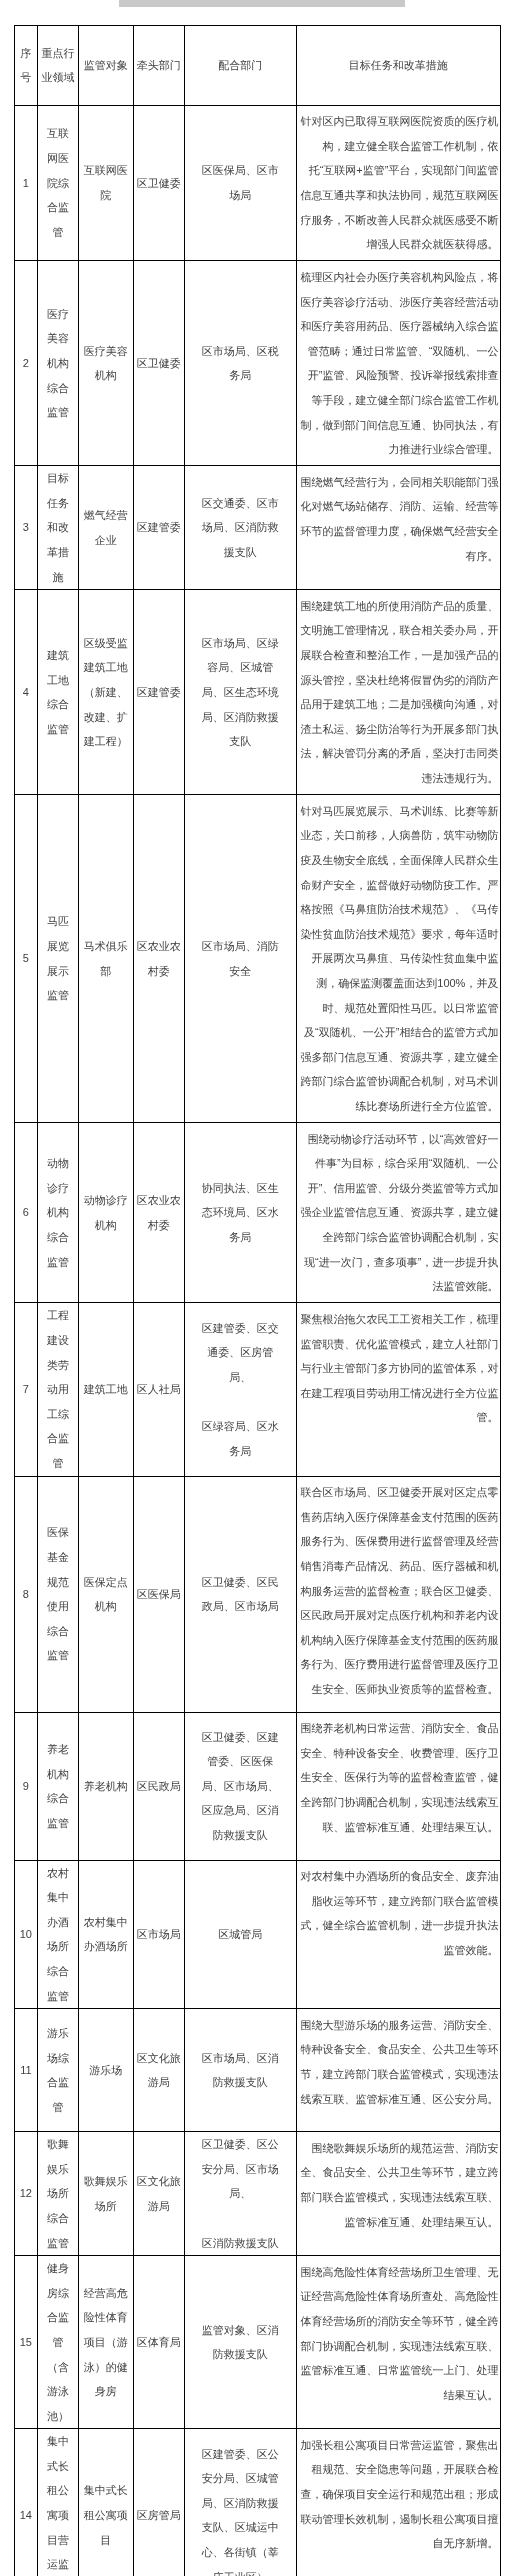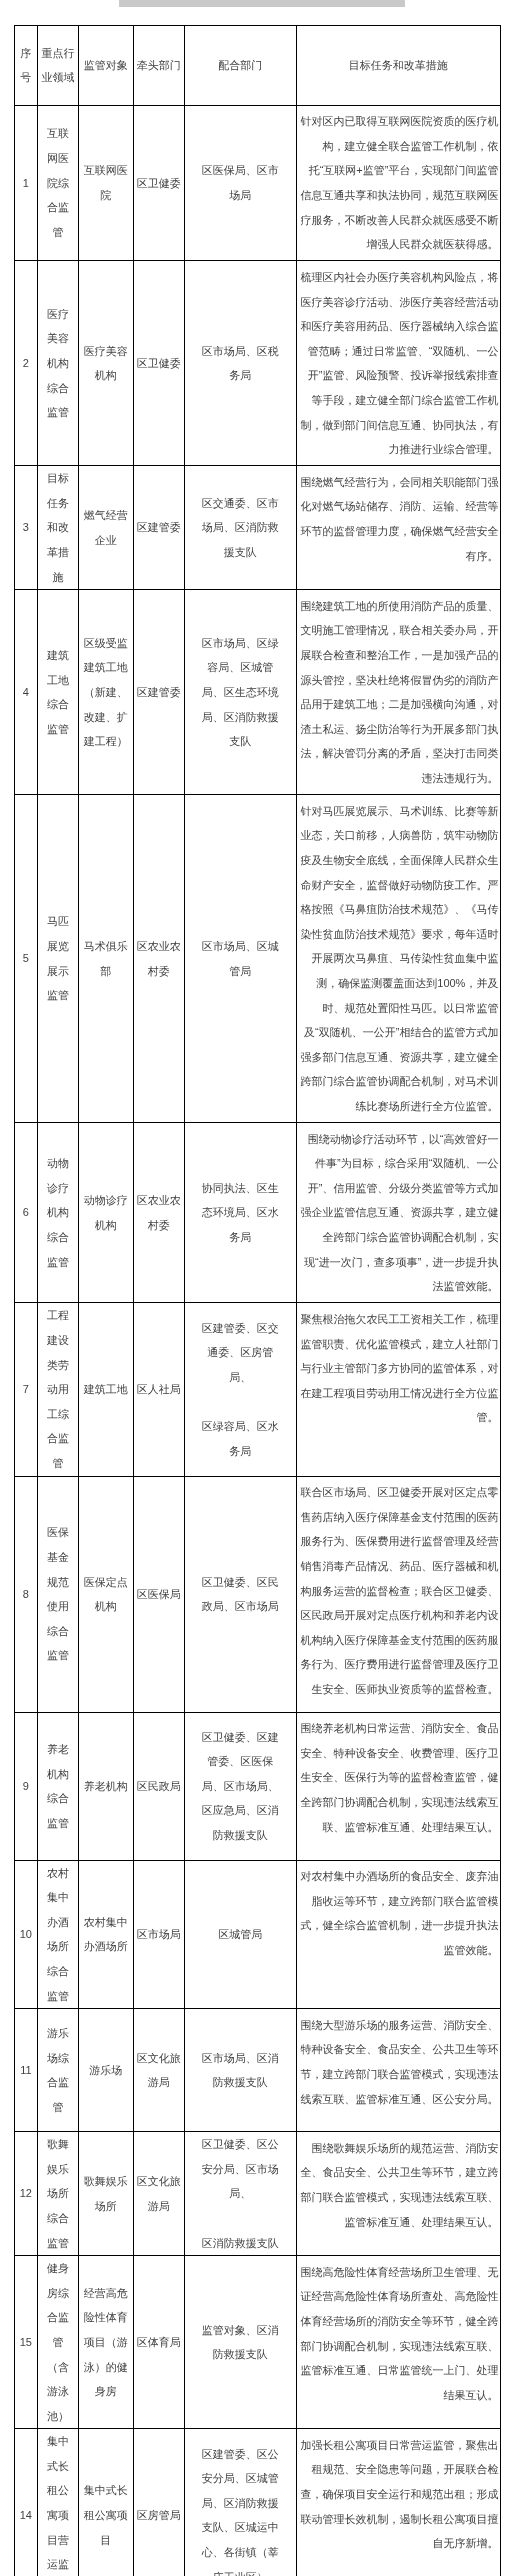--- a/index.html
+++ b/index.html
@@ -115,21 +115,21 @@
         <td class="cell-target">区级受监建筑工地（新建、改建、扩建工程）</td>
         <td class="cell-lead">区建管委</td>
         <td class="cell-support">区市场局、区绿容局、区城管局、区生态环境局、区消防救援支队</td>
         <td class="cell-measures">围绕建筑工地的所使用消防产品的质量、文明施工管理情况，联合相关委办局，开展联合检查和整治工作，一是加强产品的源头管控，坚决杜绝将假冒伪劣的消防产品用于建筑工地；二是加强横向沟通，对渣土私运、扬尘防治等行为开展多部门执法，解决管罚分离的矛盾，坚决打击同类违法违规行为。</td>
       </tr>
       <tr style="height: 321px;">
         <td class="cell-no">5</td>
         <td class="cell-field">马匹展览展示监管</td>
         <td class="cell-target">马术俱乐部</td>
         <td class="cell-lead">区农业农村委</td>
-        <td class="cell-support">区市场局、区城管局</td>
+        <td class="cell-support">区市场局、消防安全</td>
         <td class="cell-measures">针对马匹展览展示、马术训练、比赛等新业态，关口前移，人病兽防，筑牢动物防疫及生物安全底线，全面保障人民群众生命财产安全，监督做好动物防疫工作。严格按照《马鼻疽防治技术规范》、《马传染性贫血防治技术规范》要求，每年适时开展两次马鼻疽、马传染性贫血集中监测，确保监测覆盖面达到100%，并及时、规范处置阳性马匹。以日常监管及“双随机、一公开”相结合的监管方式加强多部门信息互通、资源共享，建立健全跨部门综合监管协调配合机制，对马术训练比赛场所进行全方位监管。</td>
       </tr>
       <tr style="height: 169px;">
         <td class="cell-no">6</td>
         <td class="cell-field">动物诊疗机构综合监管</td>
         <td class="cell-target">动物诊疗机构</td>
         <td class="cell-lead">区农业农村委</td>
         <td class="cell-support">协同执法、区生态环境局、区水务局</td>
         <td class="cell-measures">围绕动物诊疗活动环节，以“高效管好一件事”为目标，综合采用“双随机、一公开”、信用监管、分级分类监管等方式加强企业监管信息互通、资源共享，建立健全跨部门综合监管协调配合机制，实现“进一次门，查多项事”，进一步提升执法监管效能。</td>
       </tr>

